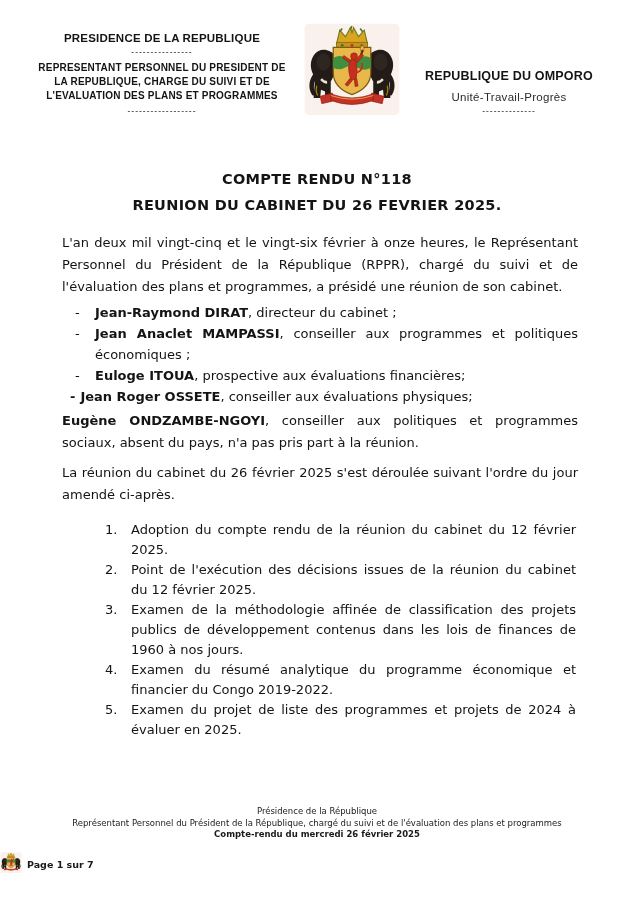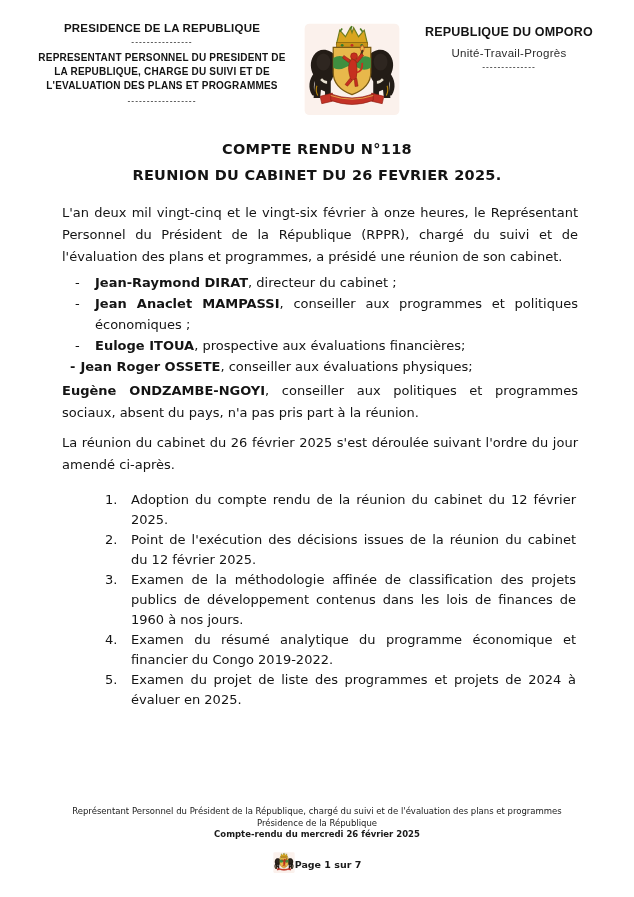--- a/index.html
+++ b/index.html
@@ -1,31 +1,31 @@
 <!DOCTYPE html>
 <html><head>
 <meta charset="utf-8">
 <style>
   html,body{margin:0;padding:0;background:#888;}
   .page{
     position:relative;width:634px;height:897px;margin:0 auto;background:#ffffff;
     overflow:hidden;color:#141414;font-family:"DejaVu Sans",sans-serif;
   }
   
-  .header{display:flex;align-items:flex-start;padding:22px 20px 0 36px;}
+  .header{display:flex;align-items:flex-end;padding:22px 20px 0 36px;}
   .header-left{width:252px;text-align:center;font-family:"Liberation Sans",sans-serif;}
   .hl-title{font-size:11.5px;font-weight:bold;letter-spacing:.2px;}
   .hdash{font-size:8.5px;letter-spacing:1px;color:#222;margin:3px 0 4px;}
   .hl-sub{font-size:10px;font-weight:bold;line-height:1.4;letter-spacing:.2px;}
   .emblem-wrap{width:104px;margin-left:12px;display:flex;justify-content:center;}
   .header-right{flex:1;text-align:center;padding-top:3px;font-family:"Liberation Sans",sans-serif;}
   .hr-title{font-size:12.5px;font-weight:bold;letter-spacing:.2px;}
   .hr-motto{font-size:11.5px;color:#2b2b2b;margin-top:8px;letter-spacing:.3px;}
   
-  .title-block{margin-top:16px;text-align:center;font-weight:bold;font-size:14.5px;line-height:26px;letter-spacing:.3px;}
+  .title-block{margin-top:46px;text-align:center;font-weight:bold;font-size:14.5px;line-height:26px;letter-spacing:.3px;}
   
   .doc-body{margin:14px 56px 0 62px;font-size:13px;line-height:22px;}
   .just{text-align:justify;}
   p{margin:0;}
   .attendees{margin-top:4px;}
   .att{display:flex;line-height:21px;}
   .att .dash-col{width:33px;padding-left:13px;box-sizing:border-box;flex:none;}
   .att .att-text{flex:1;text-align:justify;}
   .att-b{line-height:21px;padding-left:8px;text-align:justify;}
   .att-b .dash-b{font-weight:bold;margin-right:5px;}
@@ -34,21 +34,21 @@
   .p-absent{margin-top:3px;}
   .p-agintro{margin-top:8px;}
   .agenda{margin:14px 0 0 43px;}
   .ag-row{display:flex;line-height:20px;}
   .ag-num{width:26px;flex:none;}
   .ag-txt{flex:1;text-align:justify;padding-right:2px;}
   b{font-weight:bold;}
   
   .footer{position:absolute;top:806px;left:0;width:100%;text-align:center;font-size:8.5px;line-height:11.5px;color:#1a1a1a;}
   .f-bold{font-weight:bold;}
-  .page-row{margin-top:9px;display:flex;justify-content:center;align-items:center;}
+  .page-row{margin-top:9px;display:flex;justify-content:flex-start;align-items:center;gap:5px;}
   .page-label{font-size:9.5px;font-weight:bold;}
   .svg-defs{position:absolute;width:0;height:0;overflow:hidden;}
 </style>
 </head>
 <body>
 
 <svg class="svg-defs" xmlns="http://www.w3.org/2000/svg" aria-hidden="true">
   <defs>
     <g id="eleL">
       <path d="M40,42 C33,32 19,31 13,41 C8,49 9,58 13,65 C15,69 15,73 14,79 L13,93 L21,93 L22,83 L27,85 L27,93 L34,93 L34,73 C37,68 39,62 39,56 Z" fill="#231C16"></path>
@@ -164,22 +164,22 @@
         <span class="ag-txt">Examen du résumé analytique du programme économique et financier du Congo 2019-2022.</span>
       </div>
       <div class="ag-row">
         <span class="ag-num">5.</span>
         <span class="ag-txt">Examen du projet de liste des programmes et projets de 2024 à évaluer en 2025.</span>
       </div>
     </div>
   </div>
 
   <div class="footer">
+    <div>Présidence de la République</div>
     <div>Représentant Personnel du Président de la République, chargé du suivi et de l'évaluation des plans et programmes</div>
-    <div>Présidence de la République</div>
     <div class="f-bold">Compte-rendu du mercredi 26 février 2025</div>
     <div class="page-row">
       <span>
         <svg width="22" height="26" viewBox="0 0 120 120" role="img">
             <use href="#coat-of-arms"></use>
           </svg>
       </span>
       <span class="page-label">Page 1 sur 7</span>
     </div>
   </div>

